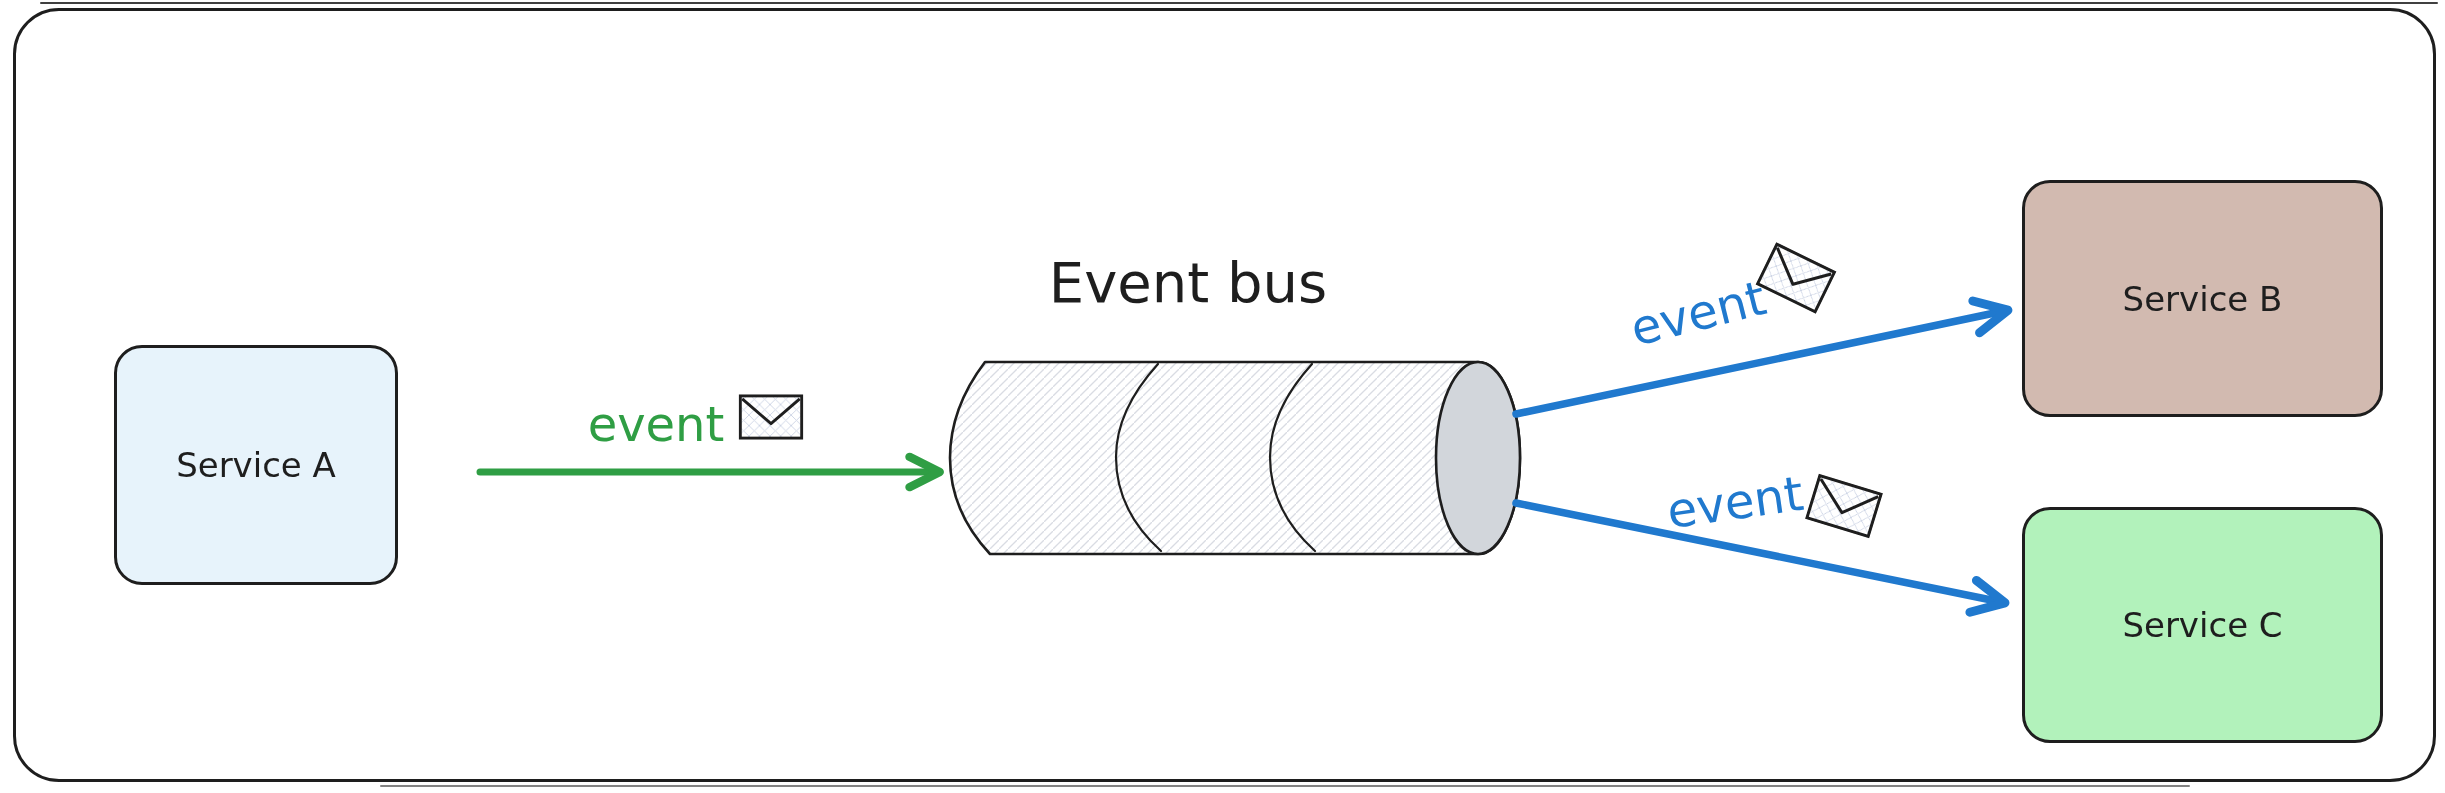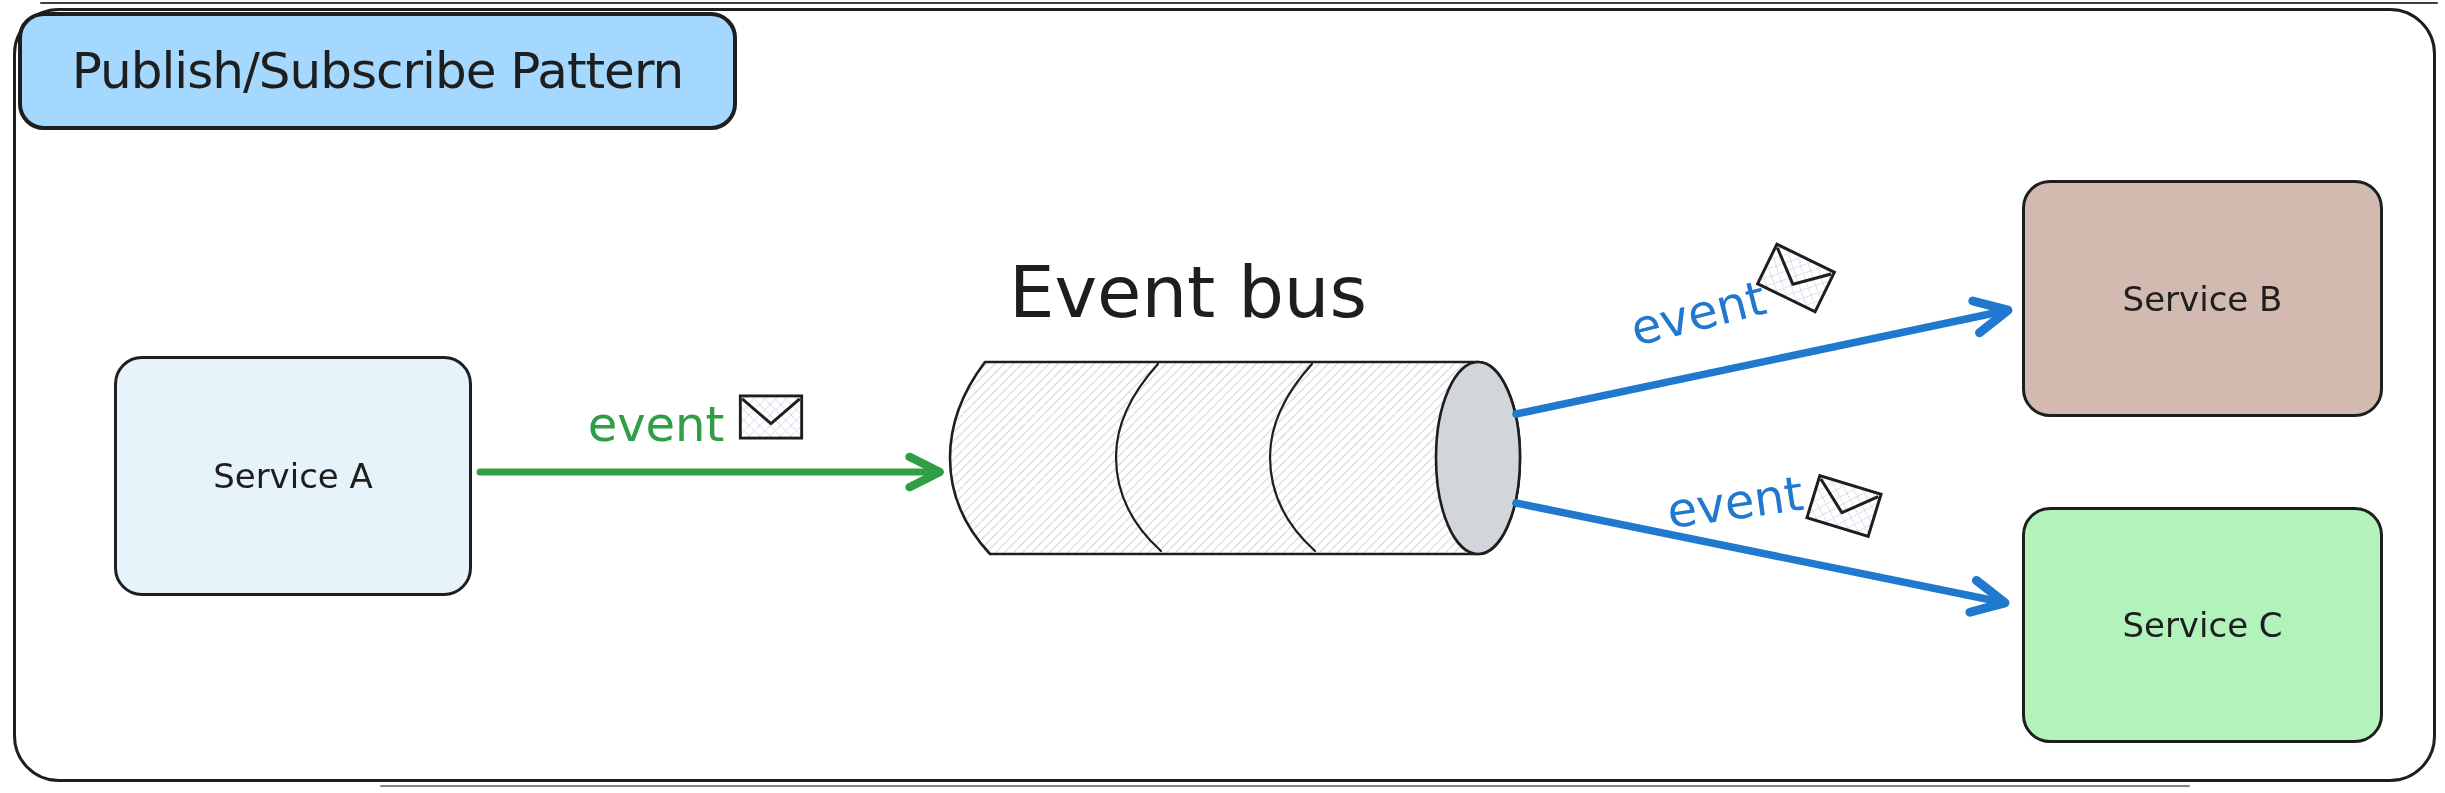--- a/index.html
+++ b/index.html
@@ -17,26 +17,26 @@
   .sketch-line.bottom { left:380px; top:785px; width:1810px; opacity:.55; }
   .node {
     position:absolute; display:flex; align-items:center; justify-content:center;
     border:3.5px solid #1e1e1e; text-align:center;
   }
   .title-box {
     left:18px; top:12px; width:719px; height:118px; border-radius:26px;
     border-width:4px; font-size:50px; letter-spacing:-1px;
   }
   .service { border-radius:28px; font-size:34px;align-items:center; }
-  .service-a { left:114px; top:345px; width:358px; height:240px;margin-top:11px; }
+  .service-a { left:114px; top:345px; width:284px; height:240px; }
   .service-b { left:2022px; top:180px; width:361px; height:237px; }
   .service-c { left:2022px; top:491px; width:361px; height:236px;margin-top:16px; }
   .bus-label {
     position:absolute; left:1008px; top:250px; width:360px; text-align:center;
-    font-size:72px; font-weight:500; color:#1e1e1e;
+    font-size:56px; font-weight:500; color:#1e1e1e;
   }
   .edge-label {
     position:absolute; font-size:48px; font-weight:500; width:140px; text-align:center;
   }
   .edge-label.pub { left:586px; top:396px; }
   .edge-label.sub-b { left:1628px; top:285px; transform:rotate(-14deg); }
   .edge-label.sub-c { left:1665px; top:474px; transform:rotate(-8deg); }
   .envelope { position:absolute; }
   .envelope.pub { left:738px; top:394px; }
   .envelope.sub-b { left:1762px; top:254px; transform:rotate(26deg); }
@@ -76,23 +76,20 @@
       <path d="M 1158,364 C 1129,396 1116,426 1116,457 C 1116,491 1130,523 1161,551" fill="none" stroke="#1e1e1e" stroke-width="2.2" stroke-linecap="round"></path>
       <path d="M 1312,364 C 1283,396 1270,426 1270,457 C 1270,491 1284,523 1315,551" fill="none" stroke="#1e1e1e" stroke-width="2.2" stroke-linecap="round"></path>
       <ellipse cx="1478" cy="458" rx="42" ry="96" stroke="#1e1e1e" stroke-width="2.6" fill="#d2d6db"></ellipse>
     </g>
 
     <line x1="480" y1="472" x2="936" y2="472" stroke-width="7" stroke-linecap="round" marker-end="url(#arrow-green)" stroke="#2f9e44"></line>
     <line x1="1516" y1="414" x2="2004" y2="311" stroke-width="7.5" stroke-linecap="round" marker-end="url(#arrow-blue)" stroke="#2079ce"></line>
     <line x1="1516" y1="503" x2="2001" y2="602" stroke-width="7.5" stroke-linecap="round" marker-end="url(#arrow-blue)" stroke="#2079ce"></line>
   </svg>
 
-  <div class="node title-box" style="background: rgb(165, 216, 255);">
-    <span>Publish/Subscribe Pattern</span>
-  </div>
 
   <div class="node service service-a" style="background: rgb(231, 243, 251);">
     <span>Service A</span>
   </div>
   <div class="node service service-b" style="background: rgb(210, 186, 176);">
     <span>Service B</span>
   </div>
   <div class="node service service-c" style="background: rgb(178, 242, 187);">
     <span>Service C</span>
   </div>

